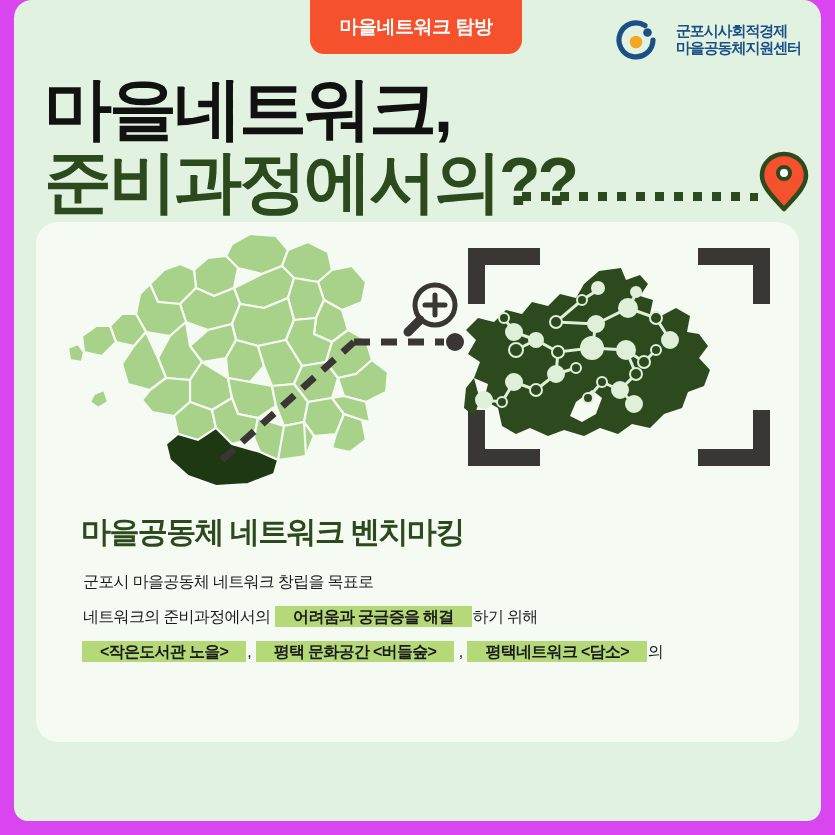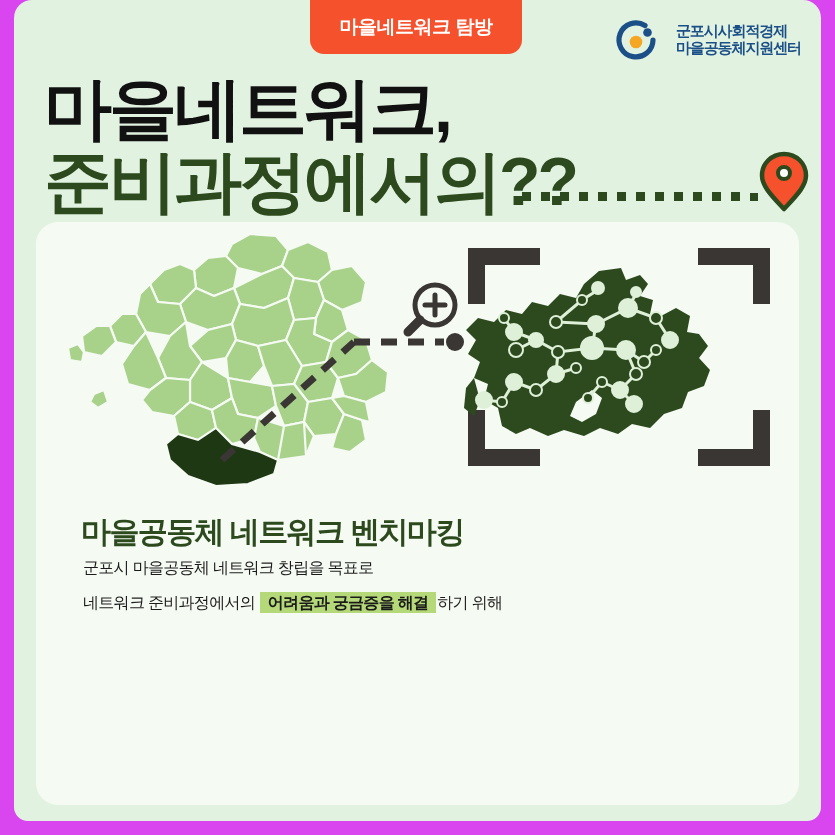--- a/index.html
+++ b/index.html
@@ -76,57 +76,57 @@
   #route {
     position: absolute;
     left: 508px; top: 150px;
     width: 290px; height: 62px;
     z-index: 4;
   }
   
   #content {
     position: absolute;
     left: 22px; top: 222px;
-    width: 763px; height: 583px;
+    width: 763px; height: 520px;
     background: #f5fbf3;
     border-radius: 22px;
     overflow: hidden;
   }
   #illus {
     position: absolute;
     left: 0; top: 0;
     width: 763px; height: 270px;
   }
   #section-title {
     position: absolute;
     left: 45px; top: 290px;
     font-size: 30px;
     font-weight: bold;
     color: #2d4a1e;
     letter-spacing: -1.6px;
     white-space: nowrap;
   }
   #bodytext {
     position: absolute;
-    left: 46px; top: 338px;
+    left: 46px; top: 352px;
     width: 690px;
   }
   #bodytext .line {
     font-size: 16px;
     color: #1a1a1a;
     letter-spacing: -0.7px;
     line-height: 1.0;
     margin-bottom: 19px;
     white-space: nowrap;
   }
   #bodytext .line .seg { padding: 2px 1px; }
   #bodytext .line .hl {
     background: #b5d978;
     font-weight: bold;
-    padding: 2px 8px;
+    padding: 2px 18px;
   }
 </style>
 </head>
 <body>
 
 <div id="card">
   <div id="panel">
 
     <div id="badge">
       <span>마을네트워크 탐방</span>
@@ -297,18 +297,19 @@
               <circle cx="552" cy="176" r="5" fill="#2d4a1e"></circle>
             </g>
           </g>
         </svg>
       </div>
 
       <div id="section-title">마을공동체 네트워크 벤치마킹</div>
 
       <div id="bodytext">
           <div class="line"><span class="seg">군포시 마을공동체 네트워크 창립을 목표로</span></div>
-          <div class="line"><span class="seg">네트워크 준비과정에서의 </span><span class="hl">어려움과 궁금증을 해결</span><span class="seg">하기 위해</span></div>
+          <div class="line"><span class="seg">네트워크의 준비과정에서의 </span><span class="hl">어려움과 궁금증을 해결</span><span class="seg">하기 위해</span></div>
+          <div class="line"><span class="hl">&lt;작은도서관 노을&gt;</span><span class="seg">, </span><span class="hl">평택 문화공간 &lt;버들숲&gt;</span><span class="seg"> , </span><span class="hl">평택네트워크 &lt;담소&gt;</span><span class="seg">의</span></div>
         </div>
 
     </div>
   </div>
 </div>
 
 </body></html>

